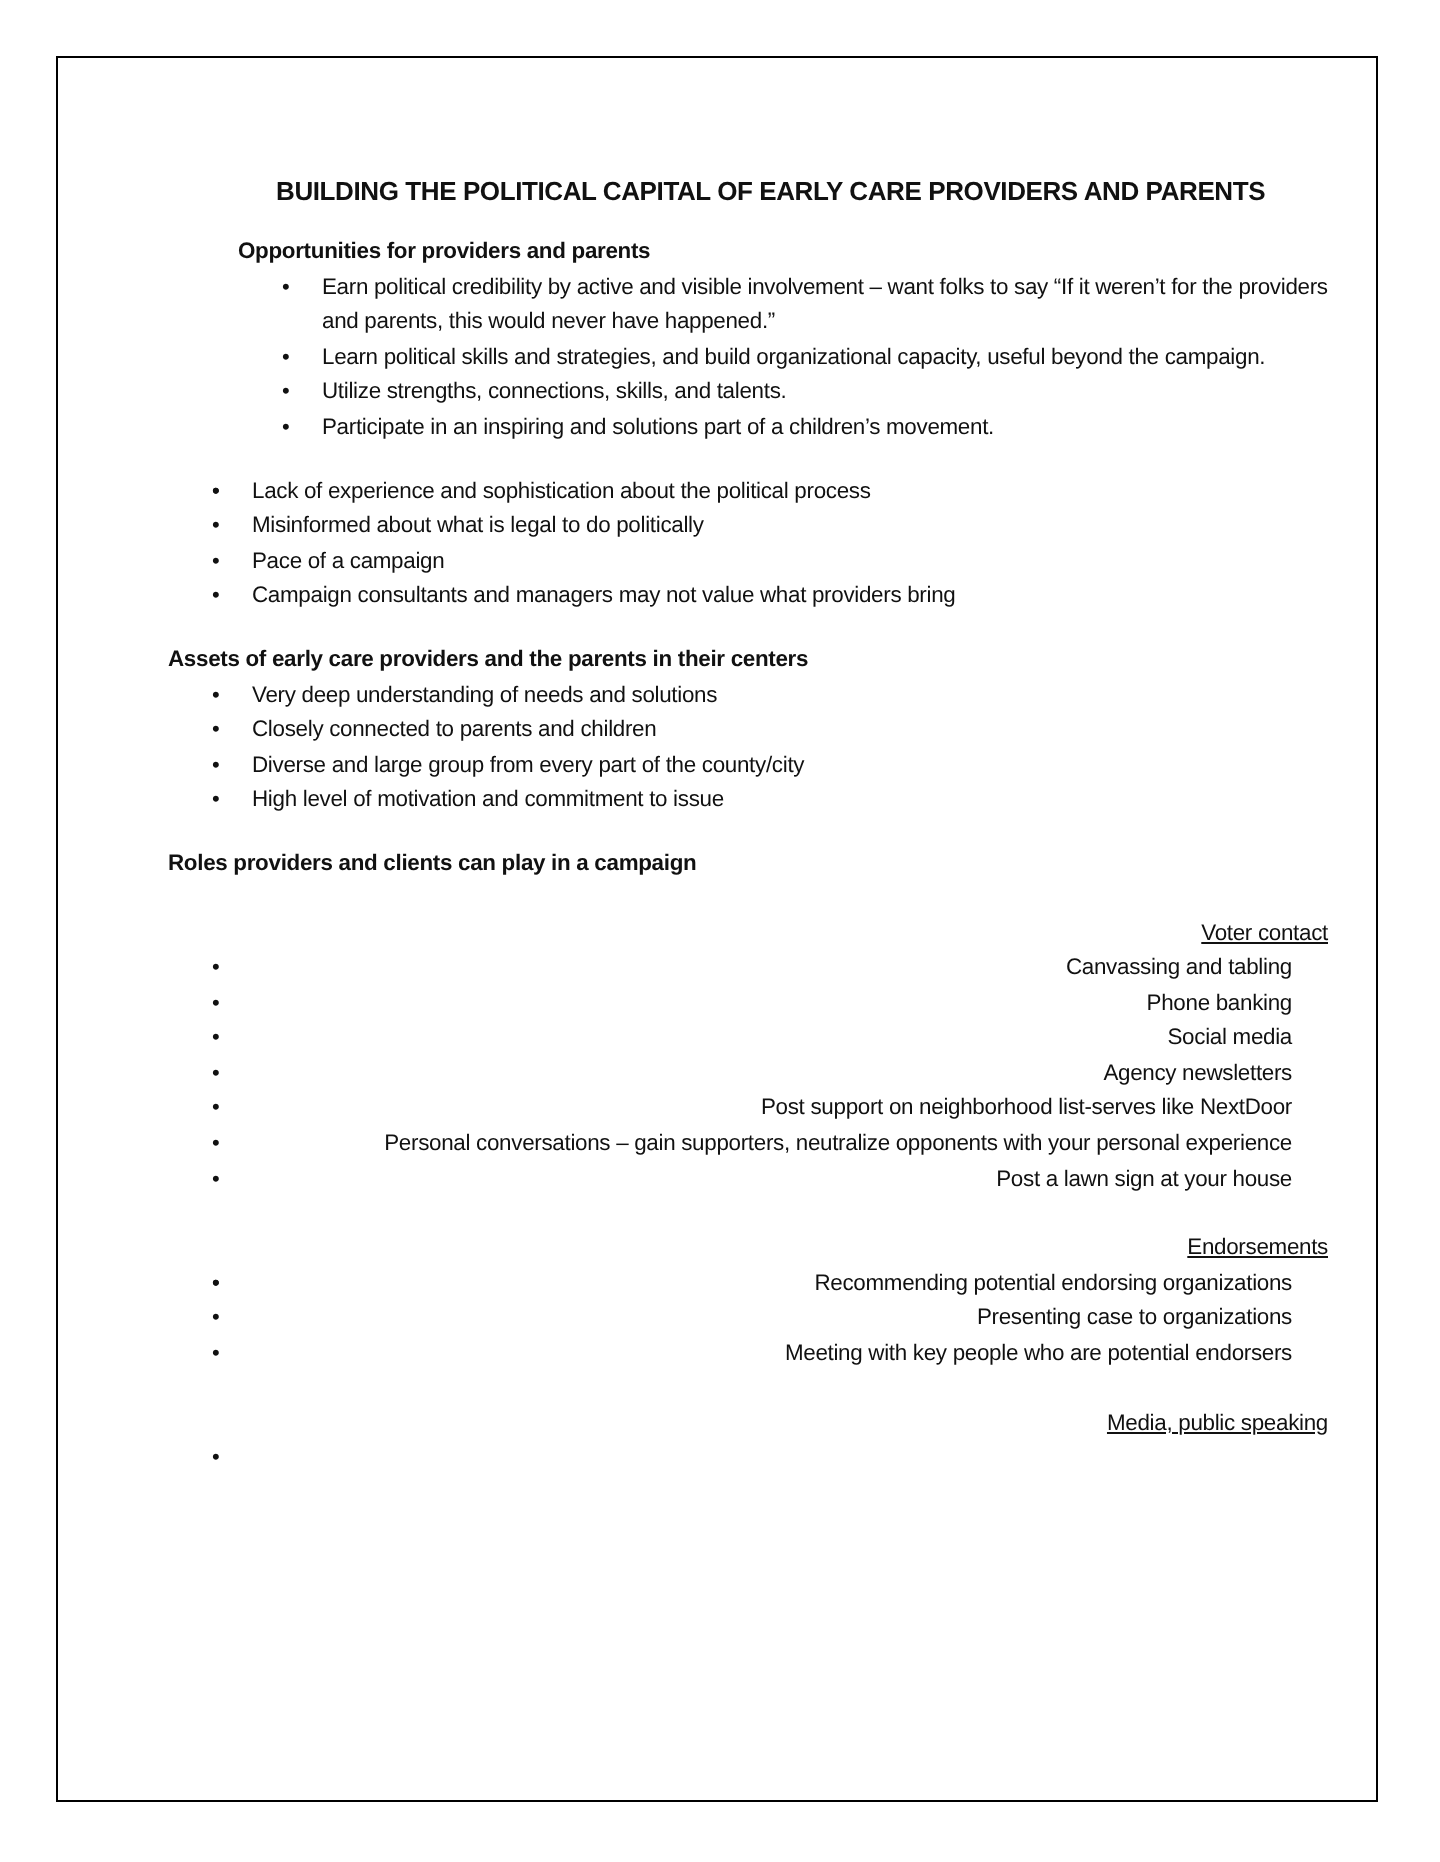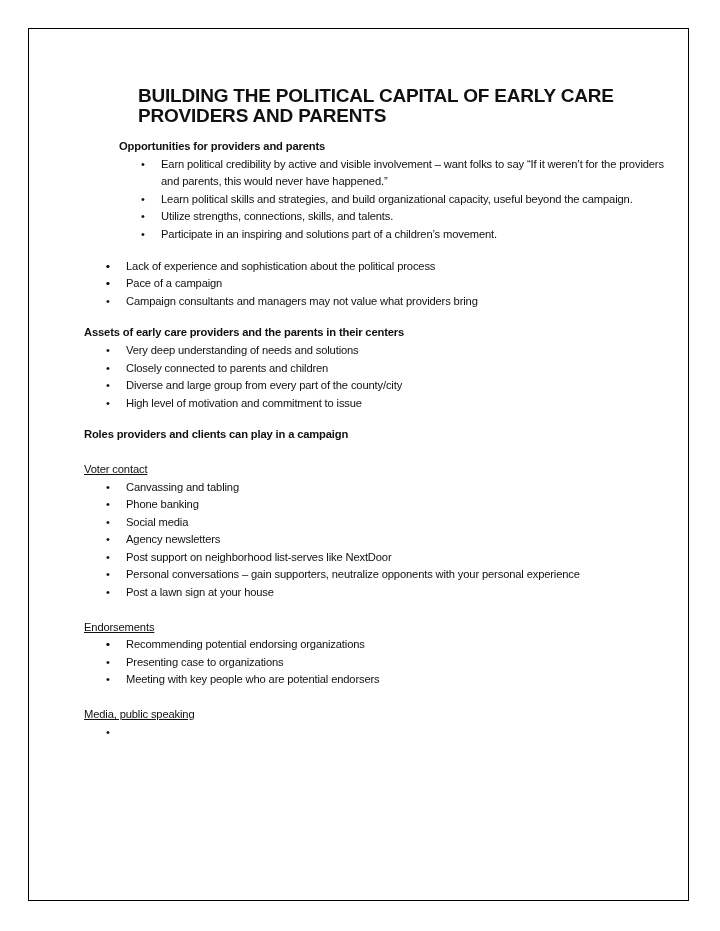--- a/index.html
+++ b/index.html
@@ -27,21 +27,21 @@
       position: absolute;
       left: 84px;
       top: 86px;
       width: 580px;
       font-size: 11.2px;
       line-height: 17.6px;
       letter-spacing: -0.15px;
     }
     .doc-title {
       font-weight: bold;
-      font-size: 19px;
+      font-size: 13px;
       text-align: left;
       margin: 0 0 0 13px;
       line-height: 20px;
       letter-spacing: -0.2px;
       padding-left: 41px;
     }
     .section {
       margin-top: 14px;
     }
     .section.first {
@@ -51,20 +51,21 @@
     .section-heading {
       font-weight: bold;
       margin: 0;
     }
     .sub-heading {
       text-decoration: underline;
       margin: 0;
     }
     .sub-section {
       margin-top: 17px;
+      text-align: right;
     }
     .sub-section.first-sub {
       margin-top: 17px;
     }
     ul {
       list-style: none;
       margin: 0;
       padding: 0;
     }
     li {
@@ -117,20 +118,21 @@
     <ul>
       <li>
           <span class="bullet">•</span>
         </li>
       <li>
           <span class="bullet">•</span>
           <span class="text">Lack of experience and sophistication about the political process</span>
         </li>
       <li>
           <span class="bullet">•</span>
+          <span class="text">Misinformed about what is legal to do politically</span>
         </li>
       <li>
           <span class="bullet">•</span>
           <span class="text">Pace of a campaign</span>
         </li>
       <li>
           <span class="bullet">•</span>
           <span class="text">Campaign consultants and managers may not value what providers bring</span>
         </li>
     </ul>

